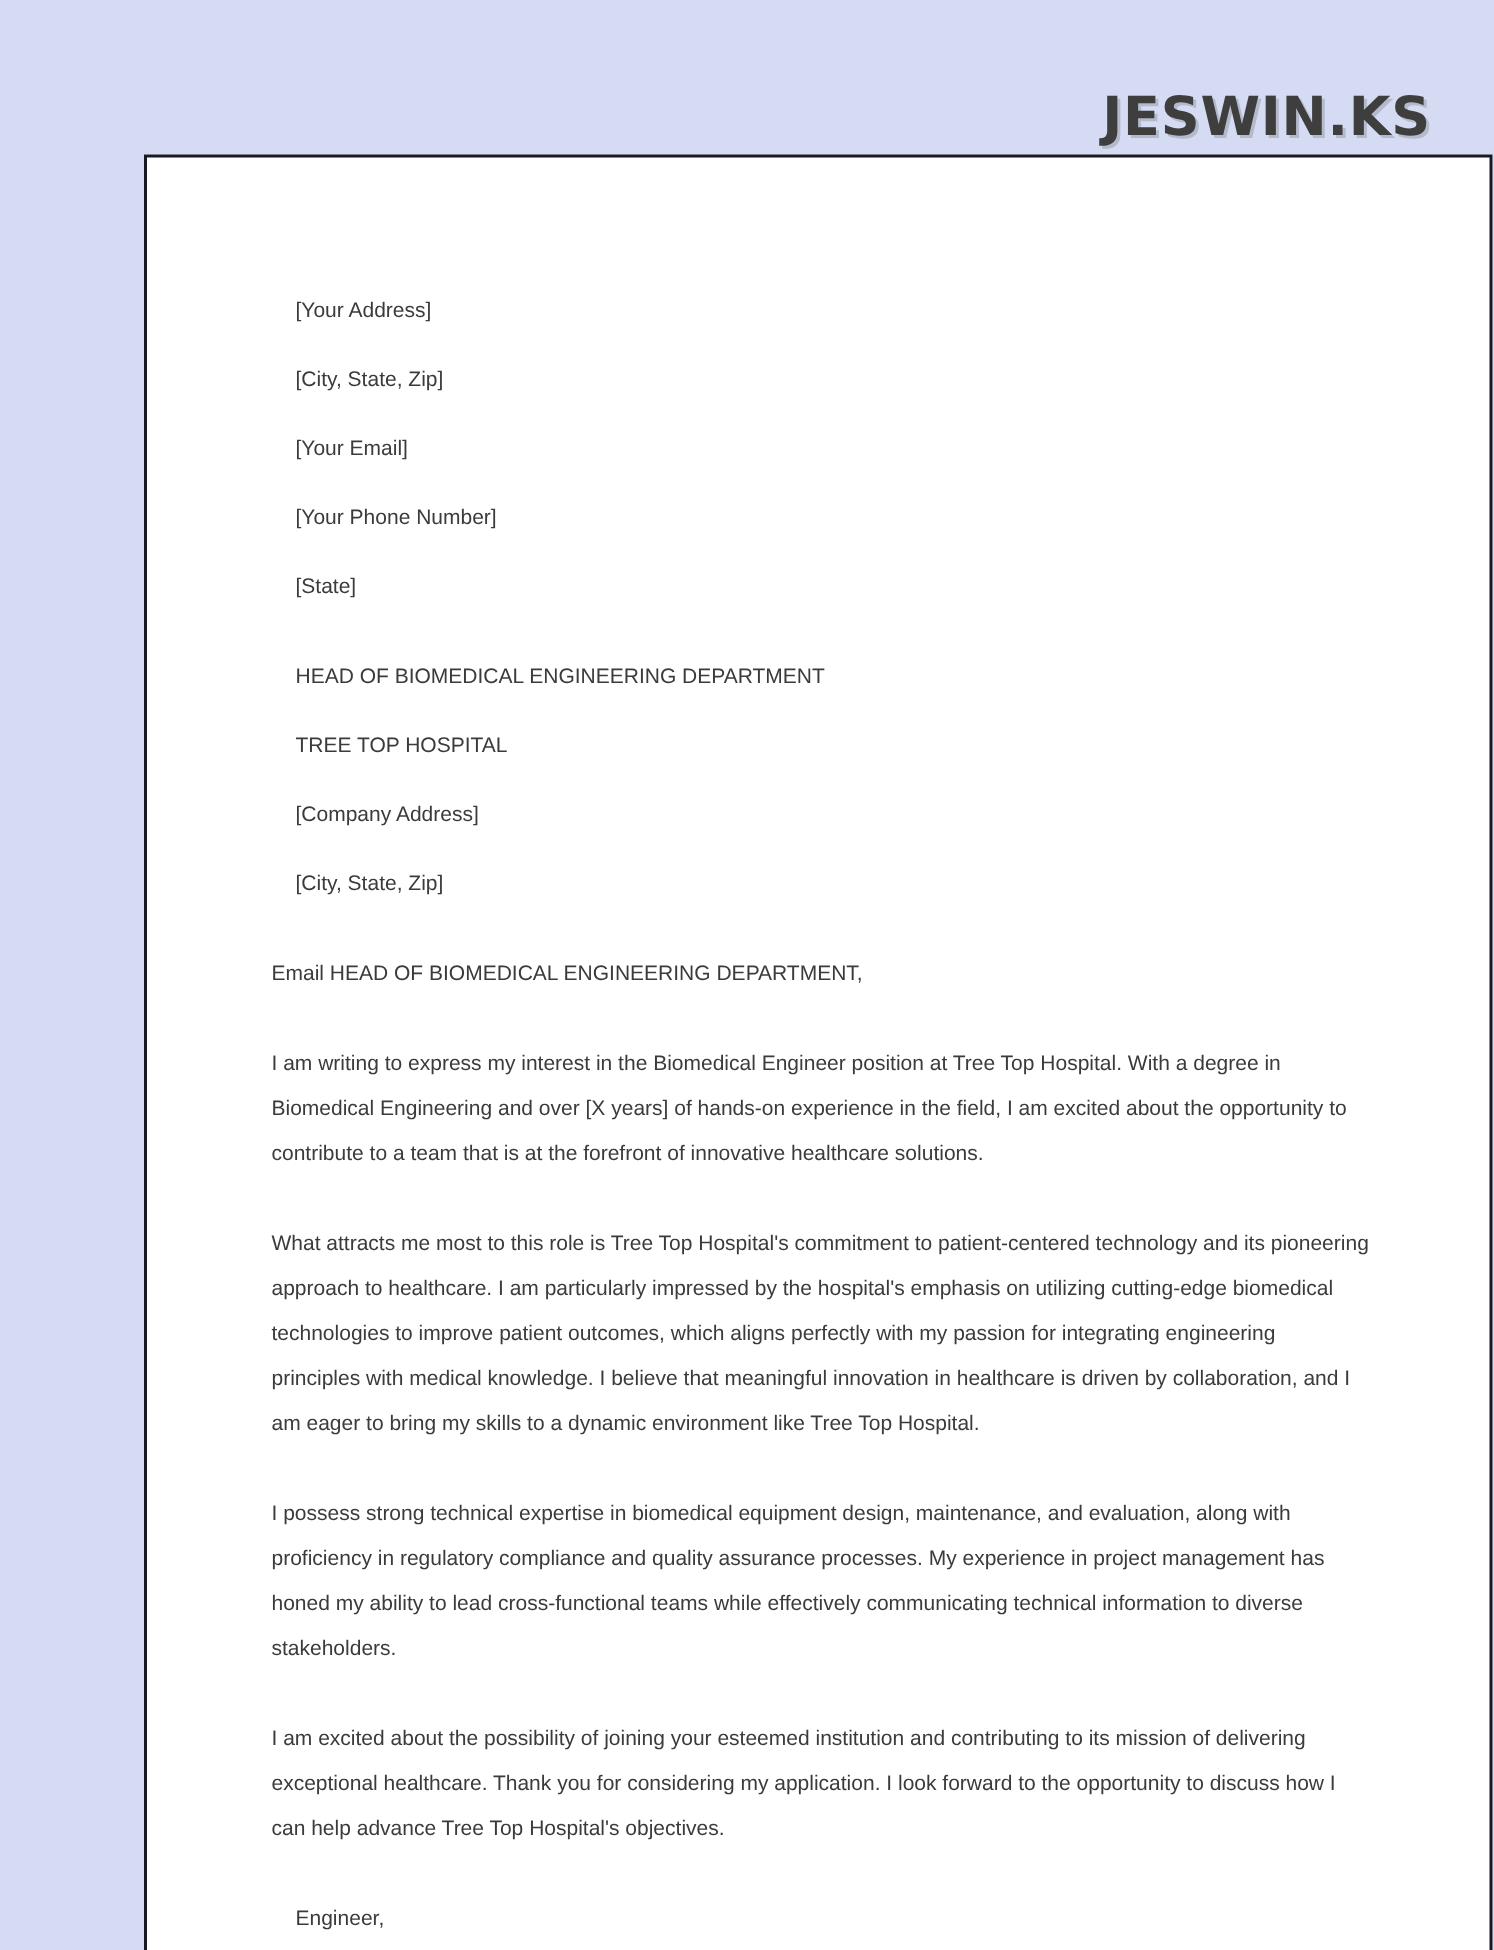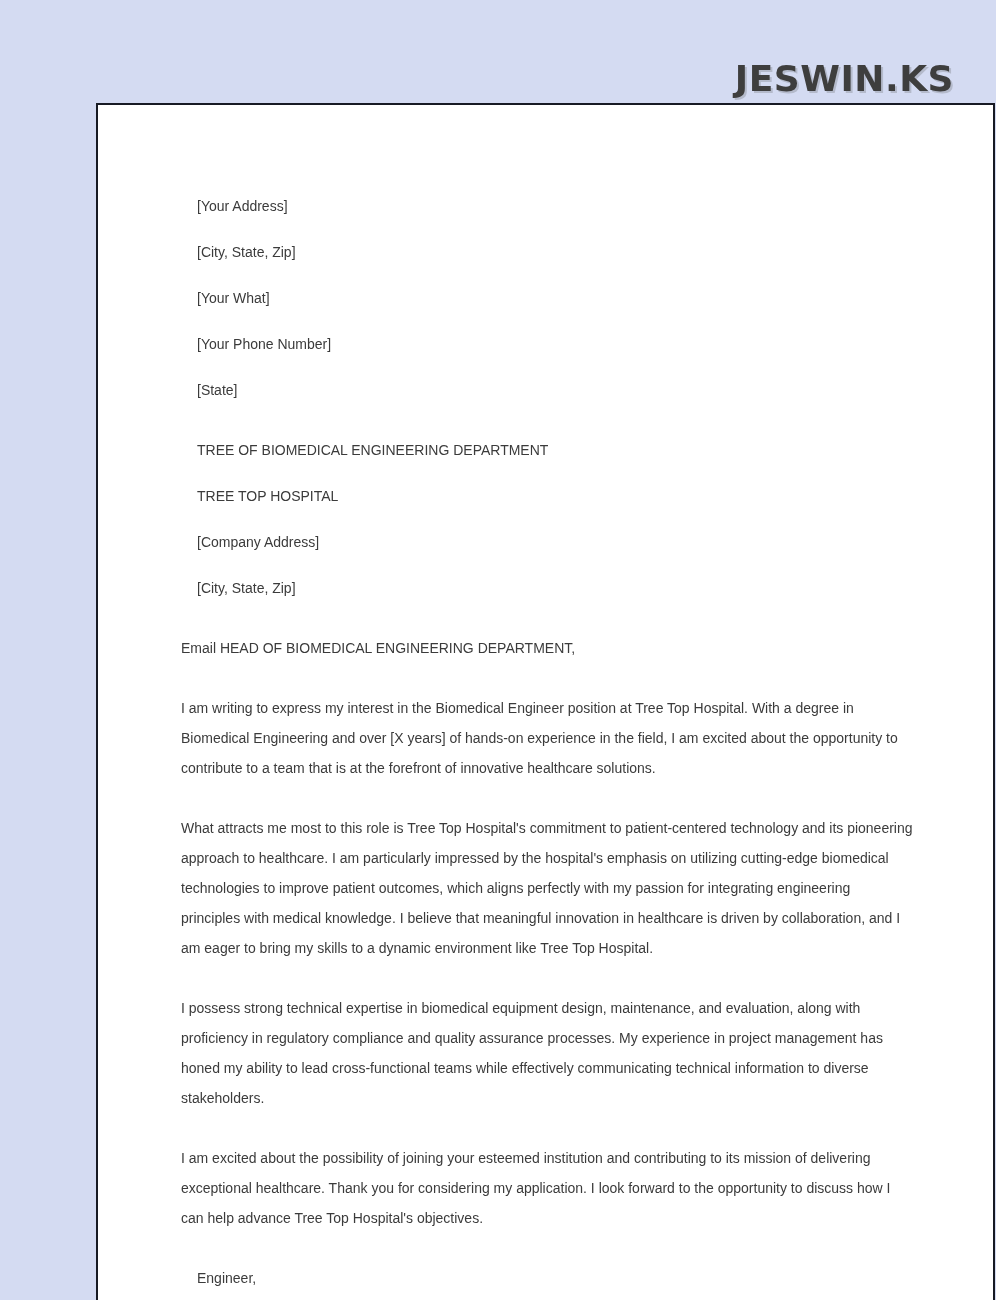--- a/index.html
+++ b/index.html
@@ -69,27 +69,27 @@
 <body>
 
 <div class="logo">JESWIN.KS</div>
 
 <div class="page">
   <div class="content">
 
     <div class="block">
       <div class="line">[Your Address]</div>
       <div class="line">[City, State, Zip]</div>
-      <div class="line">[Your What]</div>
+      <div class="line">[Your Email]</div>
       <div class="line">[Your Phone Number]</div>
       <div class="line">[State]</div>
     </div>
 
     <div class="block">
-      <div class="line">TREE OF BIOMEDICAL ENGINEERING DEPARTMENT</div>
+      <div class="line">HEAD OF BIOMEDICAL ENGINEERING DEPARTMENT</div>
       <div class="line">TREE TOP HOSPITAL</div>
       <div class="line">[Company Address]</div>
       <div class="line">[City, State, Zip]</div>
     </div>
 
     <div class="block">Email HEAD OF BIOMEDICAL ENGINEERING DEPARTMENT,</div>
 
     <p class="para">I am writing to express my interest in the Biomedical Engineer position at Tree Top Hospital. With a degree in Biomedical Engineering and over [X years] of hands-on experience in the field, I am excited about the opportunity to contribute to a team that is at the forefront of innovative healthcare solutions.</p>
     <p class="para">What attracts me most to this role is Tree Top Hospital's commitment to patient-centered technology and its pioneering approach to healthcare. I am particularly impressed by the hospital's emphasis on utilizing cutting-edge biomedical technologies to improve patient outcomes, which aligns perfectly with my passion for integrating engineering principles with medical knowledge. I believe that meaningful innovation in healthcare is driven by collaboration, and I am eager to bring my skills to a dynamic environment like Tree Top Hospital.</p>
     <p class="para">I possess strong technical expertise in biomedical equipment design, maintenance, and evaluation, along with proficiency in regulatory compliance and quality assurance processes. My experience in project management has honed my ability to lead cross-functional teams while effectively communicating technical information to diverse stakeholders.</p>

